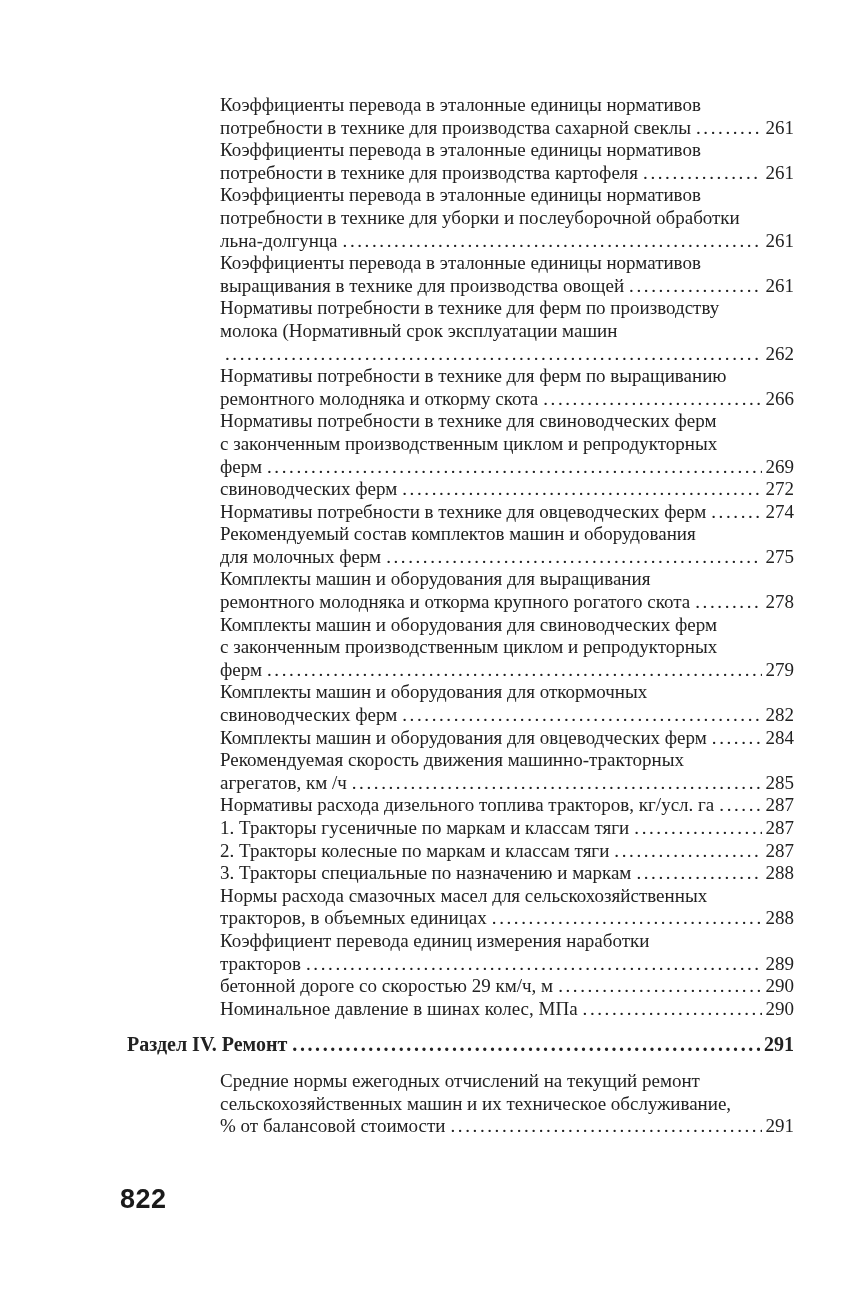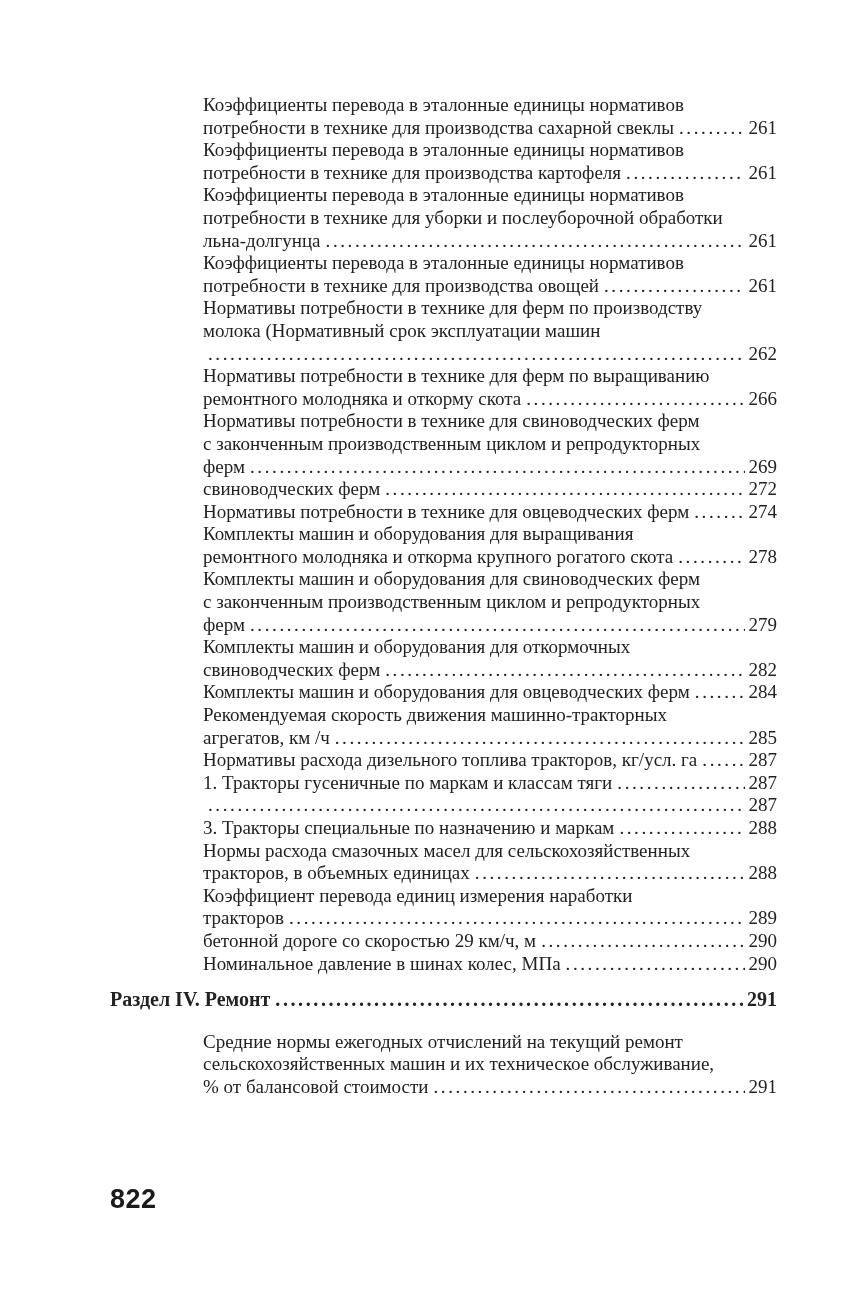--- a/index.html
+++ b/index.html
@@ -7,31 +7,31 @@
     width: 857px;
     height: 1300px;
     background: #ffffff;
     position: relative;
     overflow: hidden;
     font-family: "Liberation Serif", "DejaVu Serif", serif;
     color: #222222;
   }
   .toc {
     position: absolute;
-    left: 203px;
+    left: 220px;
     top: 94px;
     width: 574px;
     font-size: 19px;
     line-height: 22.6px;
   }
   .entry { margin: 0; }
   .entry.section {
     margin-left: -93px;   
     margin-top: 13px;
-    margin-bottom: 20px;
+    margin-bottom: 14px;
     font-weight: 700;
     font-size: 20px;
   }
   .line { white-space: nowrap; }
   .line.last {
     display: flex;
     flex-wrap: nowrap;
     align-items: baseline;
   }
   .t { flex: 0 0 auto; }
@@ -42,21 +42,21 @@
     margin: 0 4px 0 5px;
     height: 22.6px;
   }
   .leader::after {
     content: "...........................................................................................................................";
     letter-spacing: 2.6px;
   }
   .pg { flex: 0 0 auto; text-align: right; }
   .folio {
     position: absolute;
-    left: 110px;
+    left: 120px;
     top: 1186px;
     font-family: "Liberation Sans", "DejaVu Sans", sans-serif;
     font-weight: 700;
     font-size: 27px;
     line-height: 1;
     letter-spacing: 0.5px;
     color: #1a1a1a;
   }
 </style>
 </head>
@@ -85,21 +85,21 @@
         <div class="line"><span class="t">потребности в технике для уборки и послеуборочной обработки</span></div>
         <div class="line last">
           <span class="t">льна-долгунца</span>
           <span class="leader"></span>
           <span class="pg">261</span>
         </div>
       </div>
       <div class="entry">
         <div class="line"><span class="t">Коэффициенты перевода в эталонные единицы нормативов</span></div>
         <div class="line last">
-          <span class="t">потребности в технике для производства овощей</span>
+          <span class="t">выращивания в технике для производства овощей</span>
           <span class="leader"></span>
           <span class="pg">261</span>
         </div>
       </div>
       <div class="entry">
         <div class="line"><span class="t">Нормативы потребности в технике для ферм по производству</span></div>
         <div class="line"><span class="t">молока (Нормативный срок эксплуатации машин</span></div>
         <div class="line last">
           <span class="leader"></span>
           <span class="pg">262</span>
@@ -130,20 +130,28 @@
         </div>
       </div>
       <div class="entry">
         <div class="line last">
           <span class="t">Нормативы потребности в технике для овцеводческих ферм</span>
           <span class="leader"></span>
           <span class="pg">274</span>
         </div>
       </div>
       <div class="entry">
+        <div class="line"><span class="t">Рекомендуемый состав комплектов машин и оборудования</span></div>
+        <div class="line last">
+          <span class="t">для молочных ферм</span>
+          <span class="leader"></span>
+          <span class="pg">275</span>
+        </div>
+      </div>
+      <div class="entry">
         <div class="line"><span class="t">Комплекты машин и оборудования для выращивания</span></div>
         <div class="line last">
           <span class="t">ремонтного молодняка и откорма крупного рогатого скота</span>
           <span class="leader"></span>
           <span class="pg">278</span>
         </div>
       </div>
       <div class="entry">
         <div class="line"><span class="t">Комплекты машин и оборудования для свиноводческих ферм</span></div>
         <div class="line"><span class="t">с законченным производственным циклом и репродукторных</span></div>
@@ -185,20 +193,21 @@
       </div>
       <div class="entry">
         <div class="line last">
           <span class="t">1. Тракторы гусеничные по маркам и классам тяги</span>
           <span class="leader"></span>
           <span class="pg">287</span>
         </div>
       </div>
       <div class="entry">
         <div class="line last">
+          <span class="t">2. Тракторы колесные по маркам и классам тяги</span>
           <span class="leader"></span>
           <span class="pg">287</span>
         </div>
       </div>
       <div class="entry">
         <div class="line last">
           <span class="t">3. Тракторы специальные по назначению и маркам</span>
           <span class="leader"></span>
           <span class="pg">288</span>
         </div>

